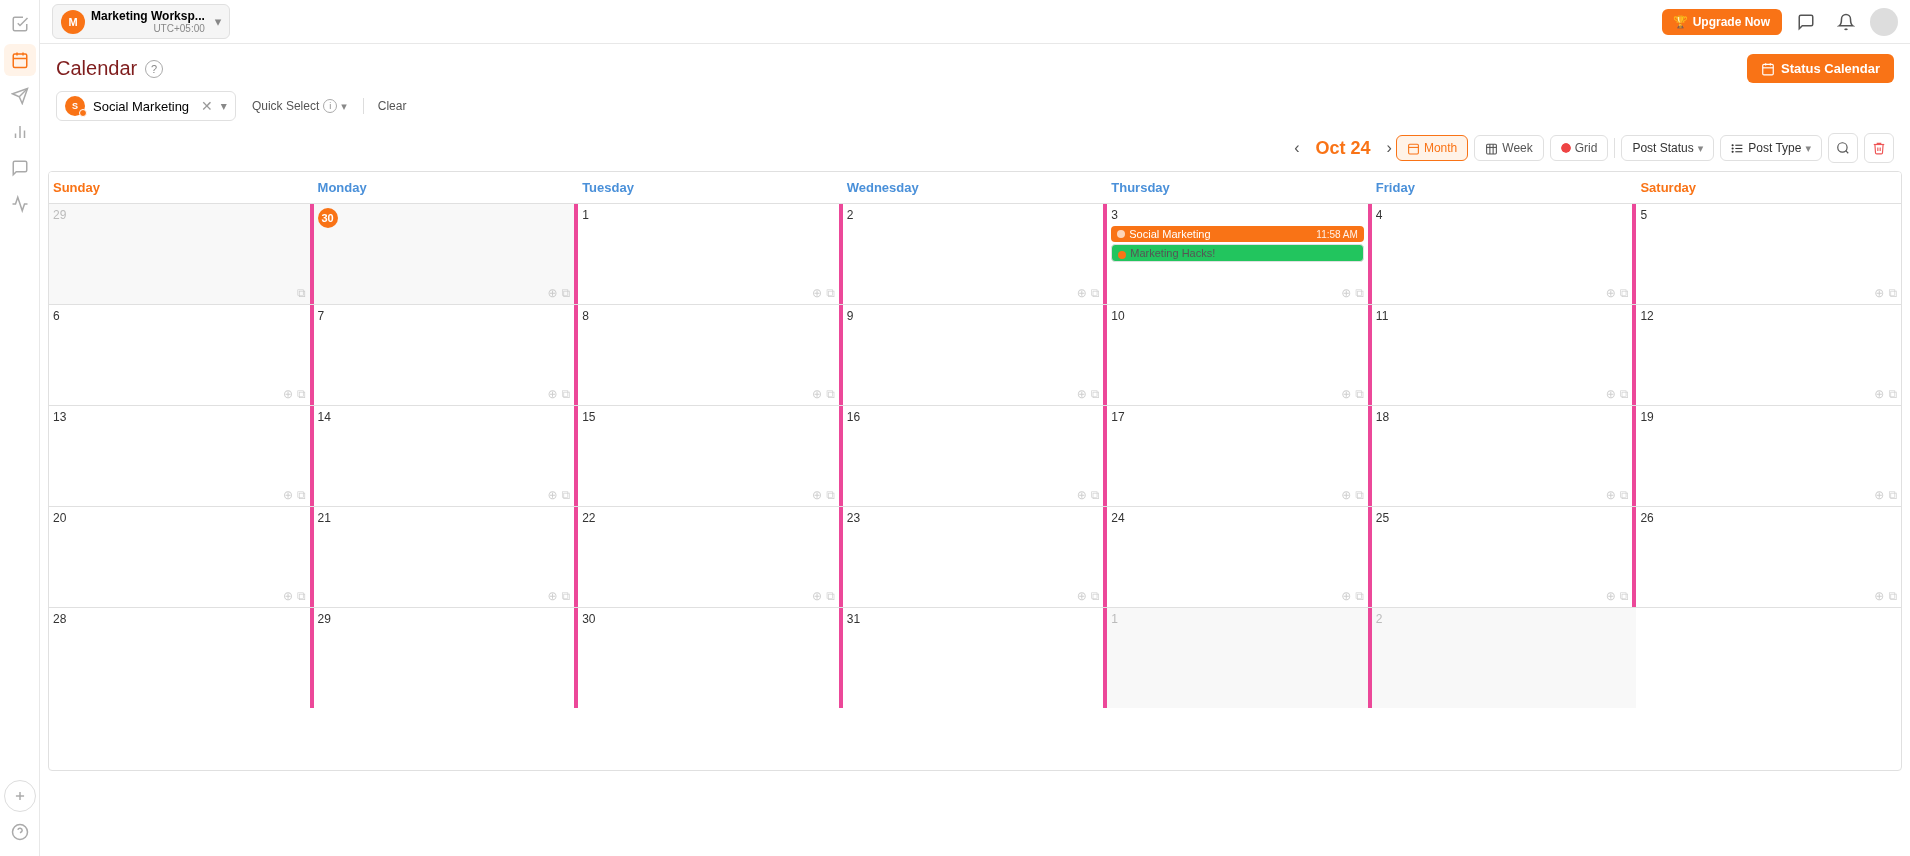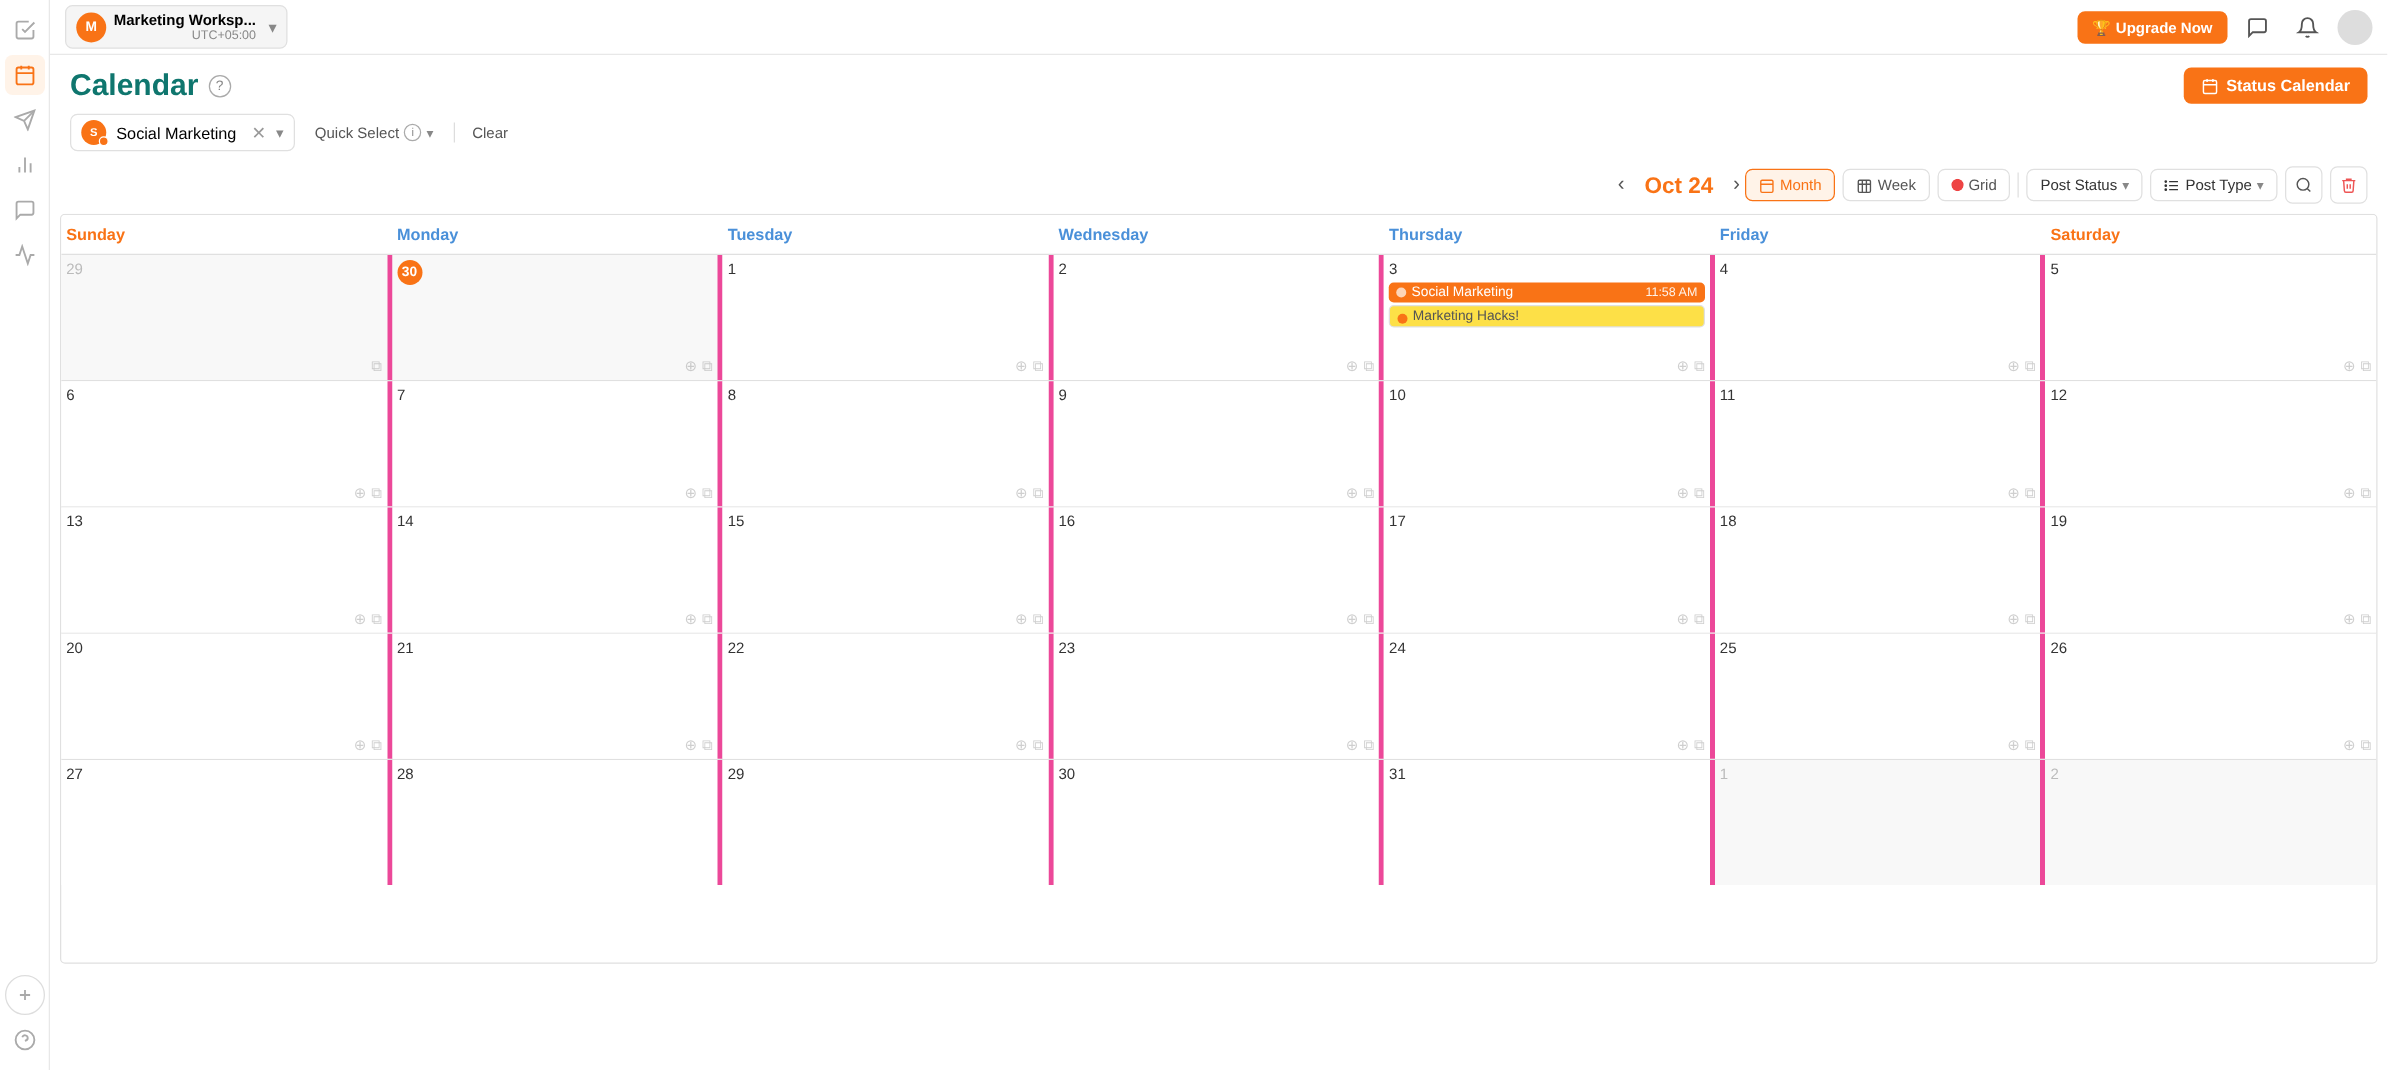--- a/index.html
+++ b/index.html
@@ -126,23 +126,23 @@
     }
 
     
     .cal-header {
       padding: 10px 16px 0;
       display: flex;
       align-items: center;
       gap: 8px;
     }
     .cal-title {
-      font-size: 24px;
-      font-weight: 700;
-      color: #0f766e;
+      font-size: 20px;
+      font-weight: 400;
+      color: #7f1d1d;
     }
     .help-icon {
       width: 18px;
       height: 18px;
       border: 1px solid #aaa;
       border-radius: 50%;
       display: flex;
       align-items: center;
       justify-content: center;
       font-size: 11px;
@@ -385,21 +385,21 @@
       font-size: 11px;
       margin-bottom: 2px;
       cursor: pointer;
       display: flex;
       align-items: center;
       justify-content: space-between;
     }
     .event-card .event-title { font-weight: 500; }
     .event-card .event-time { font-size: 10px; opacity: 0.9; }
     .event-sub {
-      background: #fde047;
+      background: #22c55e;
       border: 1px solid #e0e0e0;
       border-radius: 4px;
       padding: 2px 6px;
       font-size: 11px;
       color: #555;
       cursor: pointer;
       display: flex;
       align-items: flex-end;
       gap: 4px;
     }
@@ -893,25 +893,20 @@
             <div class="cell-actions">
               <span class="cell-action-icon">⊕</span>
               <span class="cell-action-icon">⧉</span>
             </div>
           </div>
         </div>
 
         <div class="week-row" style="min-height:80px;">
           <div class="day-cell">
             <div class="day-number">
-                <span class="num">27</span>
-              </div>
-          </div>
-          <div class="day-cell">
-            <div class="day-number">
                 <span class="num">28</span>
               </div>
           </div>
           <div class="day-cell">
             <div class="day-number">
                 <span class="num">29</span>
               </div>
           </div>
           <div class="day-cell">
             <div class="day-number">

